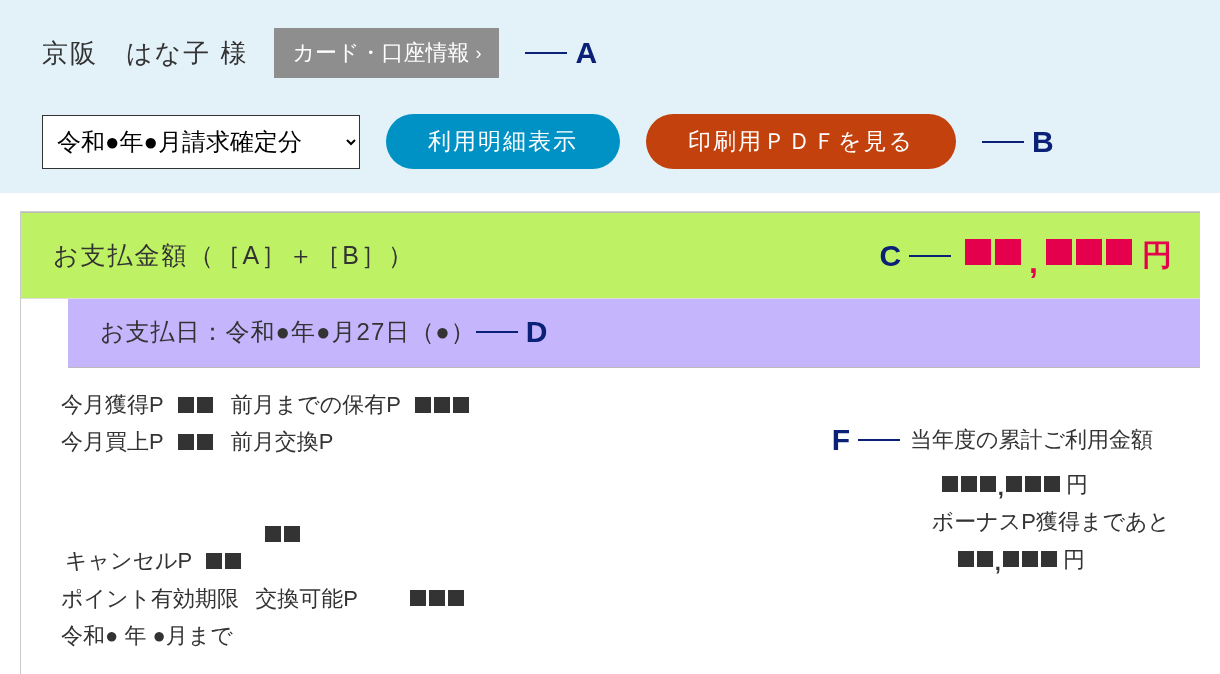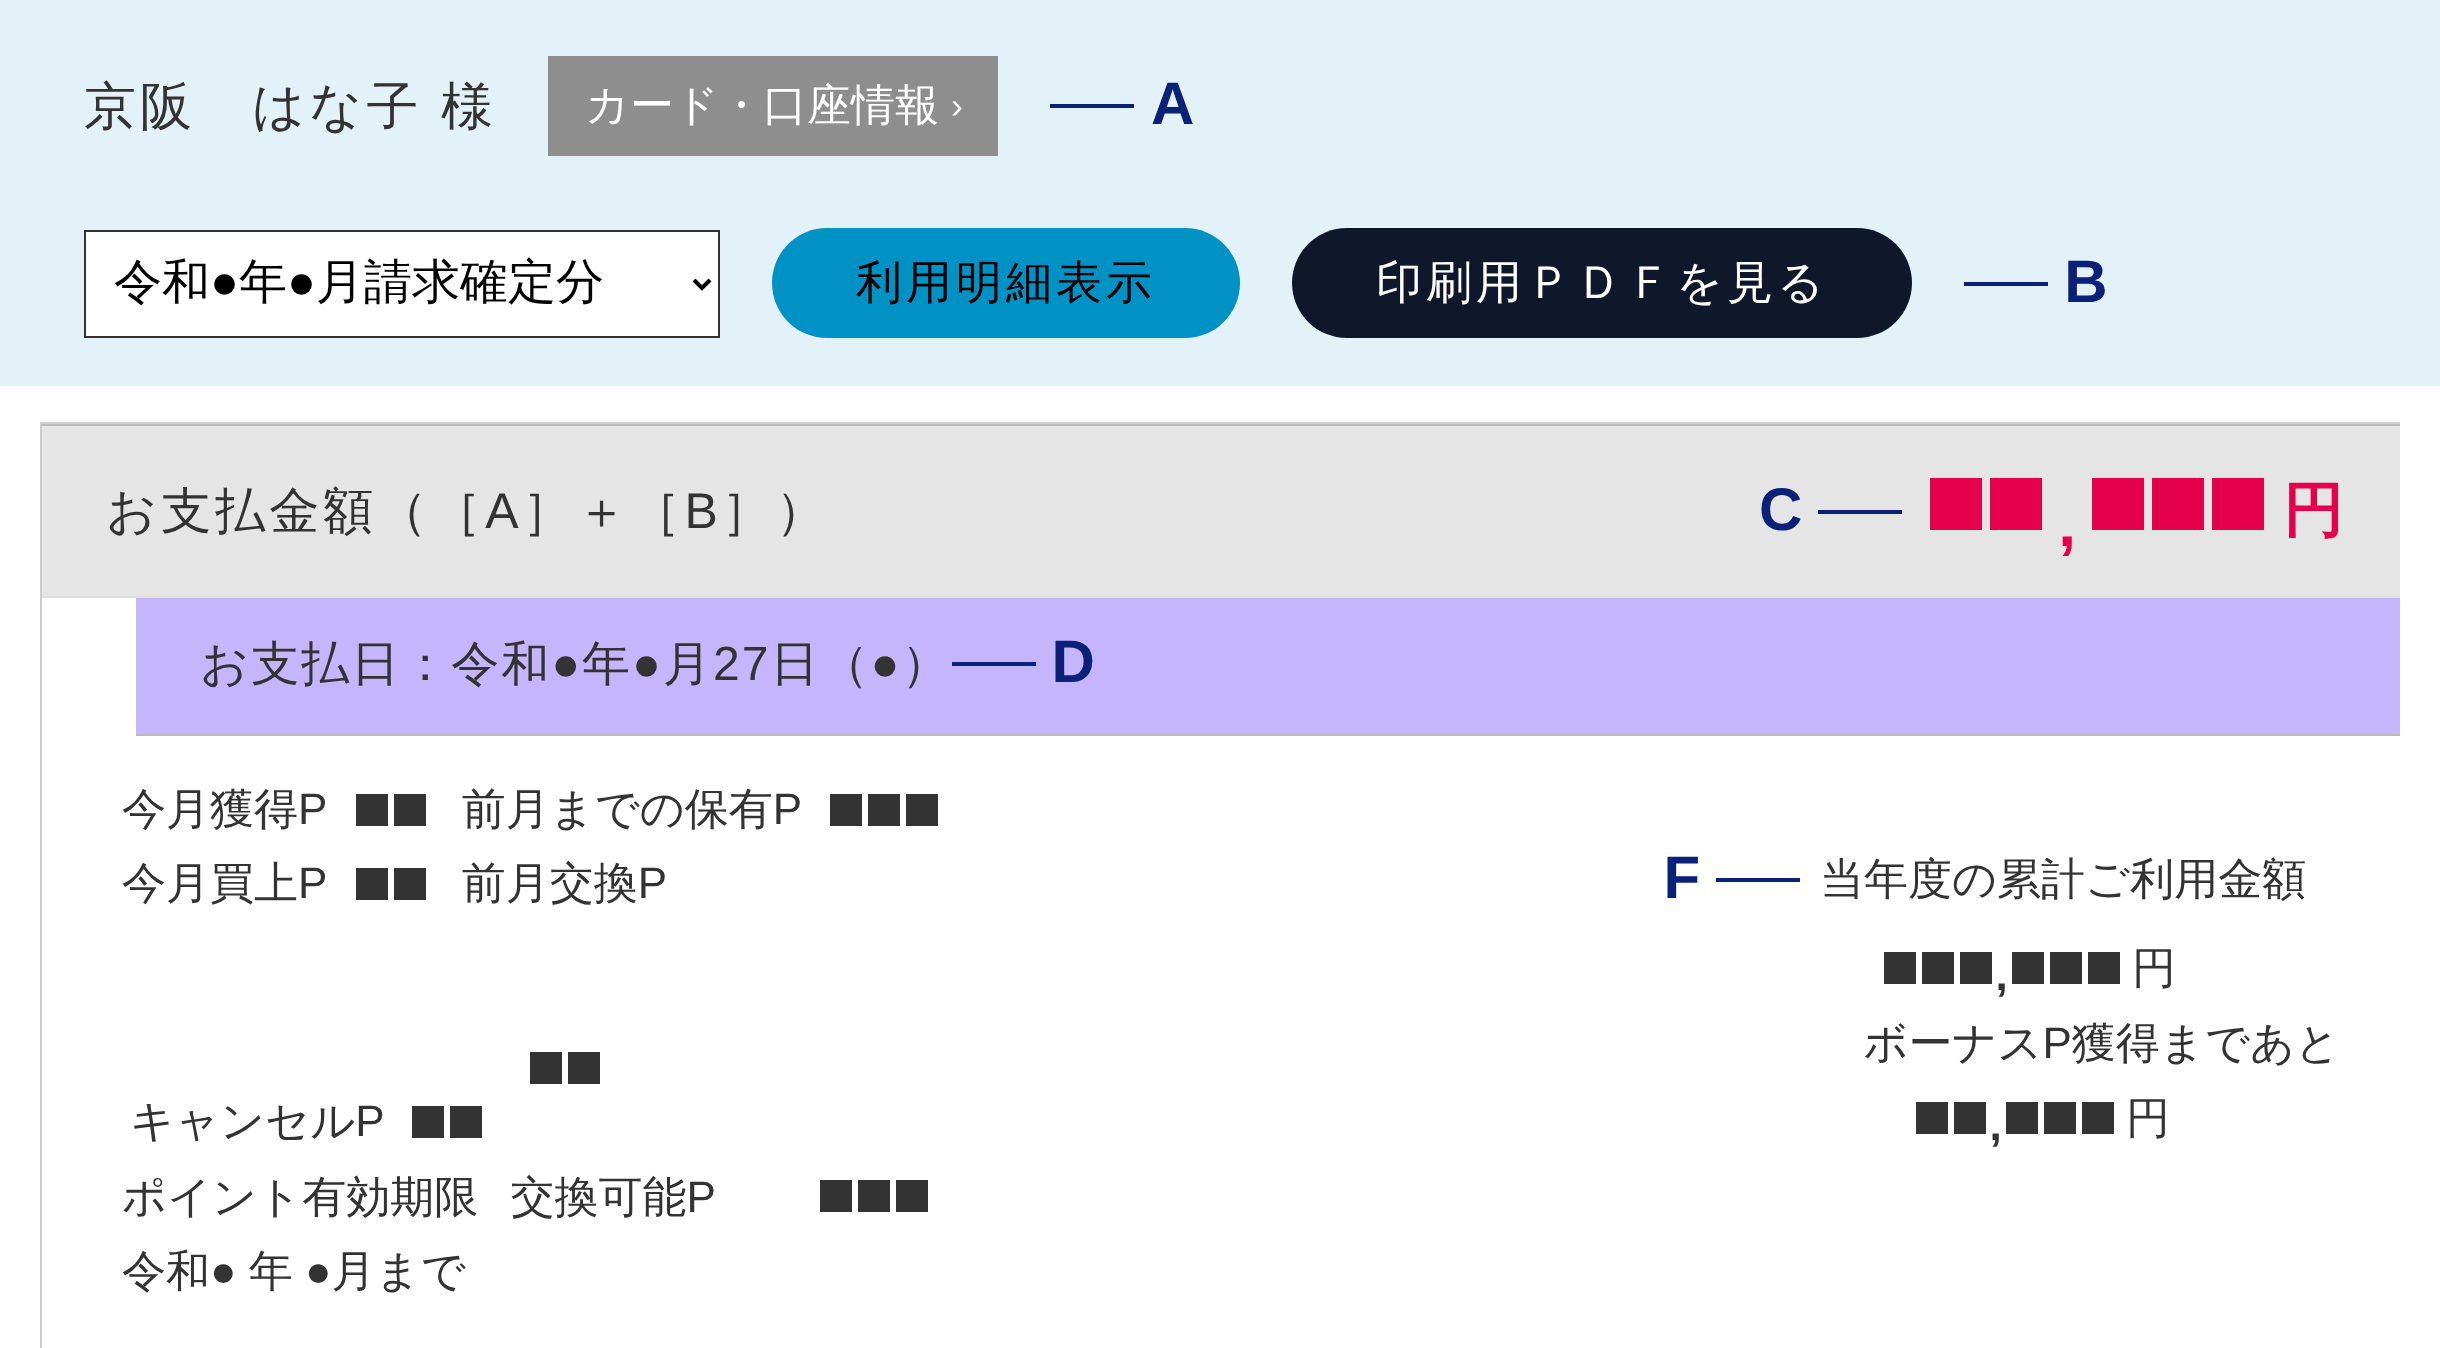--- a/index.html
+++ b/index.html
@@ -67,37 +67,37 @@
     .pill-btn {
       border: none;
       border-radius: 28px;
       font-size: 23px;
       padding: 12px 42px;
       cursor: pointer;
       letter-spacing: 2px;
     }
     .pill-primary {
       background: #0092c4;
-      color: #000000;
+      color: #ffffff;
     }
     .pill-secondary {
-      background: #0f172a;
+      background: #c2410c;
       color: #fff;
     }
     .main-panel {
       background: #fff;
       border-top: 1px solid #ccc;
       border-left: 1px solid #ccc;
       margin: 18px 20px 0 20px;
       padding: 0;
     }
     .payment-row {
       border-top: 1px solid #bbb;
       border-bottom: 1px solid #ddd;
-      background: #e5e5e5;
+      background: #bef264;
       padding: 22px 28px 22px 32px;
       display: flex;
       align-items: center;
       justify-content: space-between;
     }
     .payment-label {
       font-size: 25px;
       color: #333;
       letter-spacing: 2px;
     }

